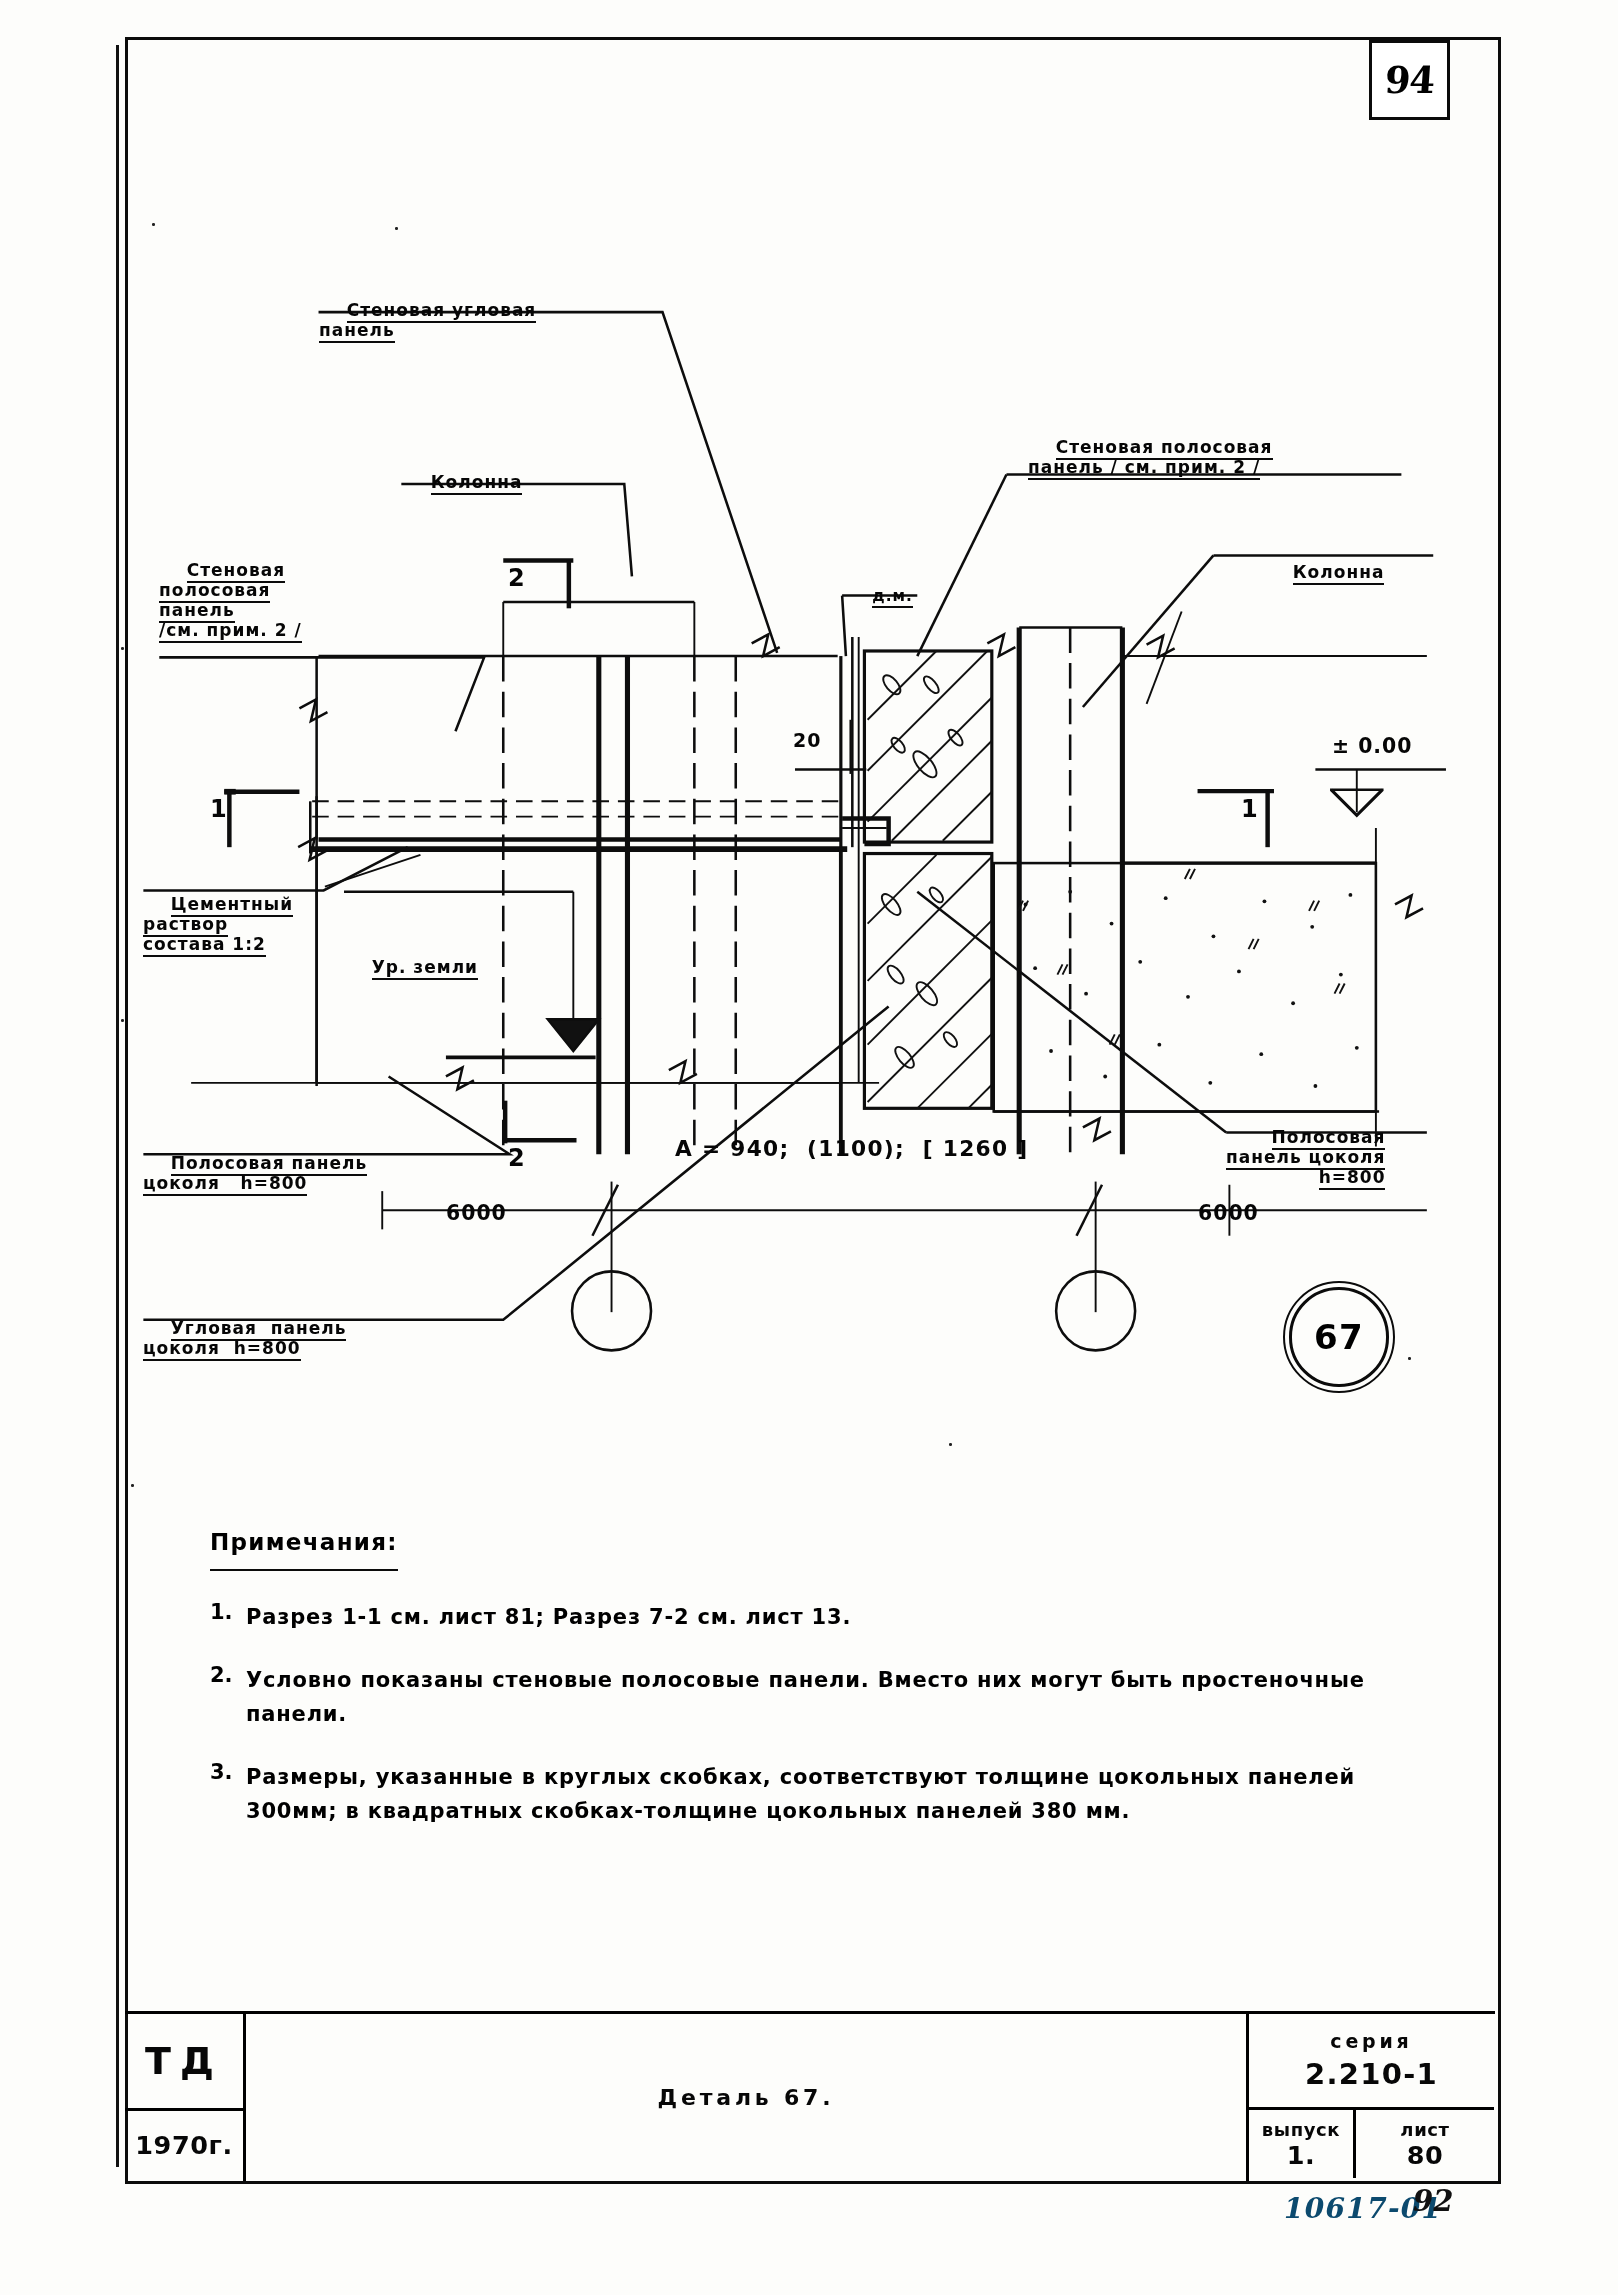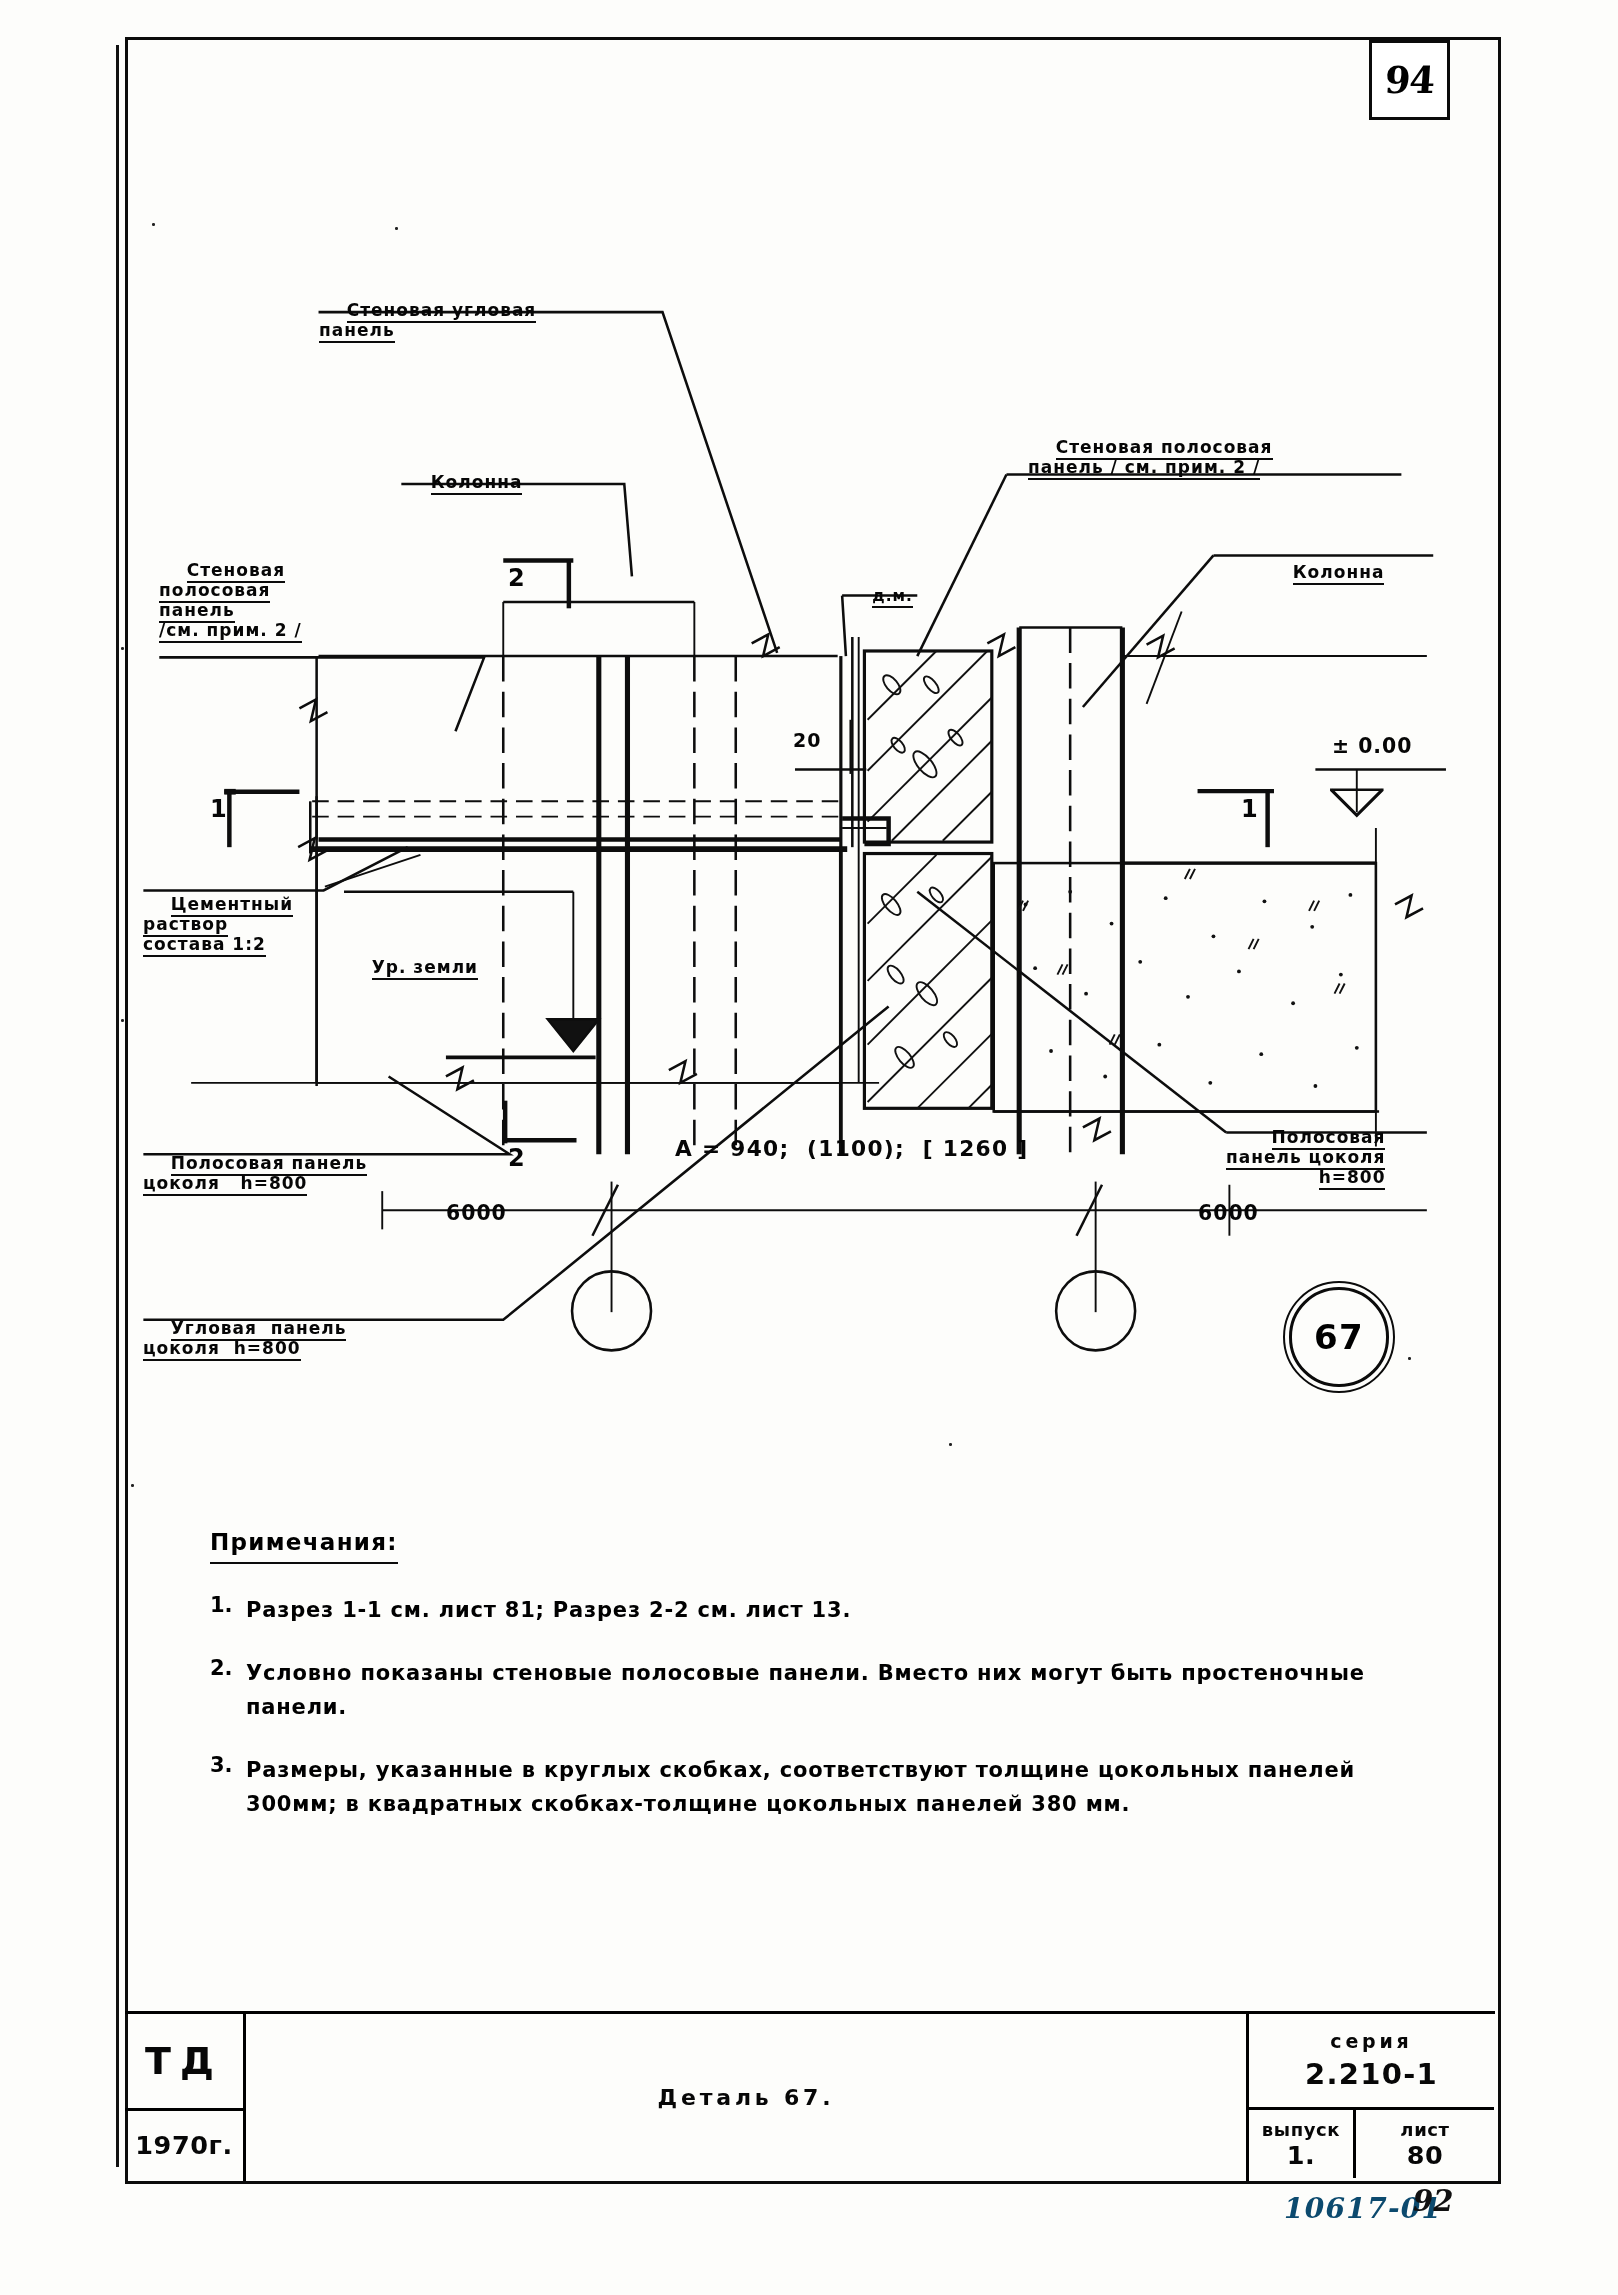--- a/index.html
+++ b/index.html
@@ -41,21 +41,21 @@
   .ul{border-bottom:2.5px solid #0b0b0b;padding-bottom:1.3px;}
 
   svg.overlay{position:absolute;left:0;top:0;width:1618px;height:2295px;
     pointer-events:none;}
 
   
   #notes{position:absolute;left:210px;top:1529px;width:1211px;}
   #notes-title{
     font-family:"DejaVu Sans",sans-serif;font-weight:700;font-size:23px;
     letter-spacing:1.3px;display:inline-block;border-bottom:2.5px solid #0b0b0b;
-    padding-bottom:7px;
+    padding-bottom:14px;
   }
   .note-row{display:flex;margin-top:29px;}
   .note-num{width:36px;flex:none;font-family:"DejaVu Sans",sans-serif;
     font-weight:700;font-size:21px;}
   .note-txt{font-family:"DejaVu Sans",sans-serif;font-weight:700;
     font-size:21px;letter-spacing:0.8px;line-height:1.62;}
 
   
   #titleblock{
     position:absolute;left:125px;top:2011px;width:1370px;height:167px;
@@ -383,21 +383,21 @@
     <div class="o1"></div>
     <div class="o2"></div>
     <span>67</span>
   </div>
 
   <div id="notes">
     <div id="notes-title">Примечания:</div>
 
     <div class="note-row">
       <div class="note-num">1.</div>
-      <div class="note-txt">Разрез 1-1 см. лист 81;  Разрез 2-2  см. лист 13.</div>
+      <div class="note-txt">Разрез 1-1 см. лист 81;  Разрез 7-2  см. лист 13.</div>
     </div>
     <div class="note-row">
       <div class="note-num">2.</div>
       <div class="note-txt">Условно  показаны  стеновые  полосовые  панели.   Вместо
 них  могут  быть   простеночные    панели.</div>
     </div>
     <div class="note-row">
       <div class="note-num">3.</div>
       <div class="note-txt">Размеры,  указанные  в  круглых  скобках, соответствуют  толщине
 цокольных   панелей   300мм;  в  квадратных  скобках-толщине

